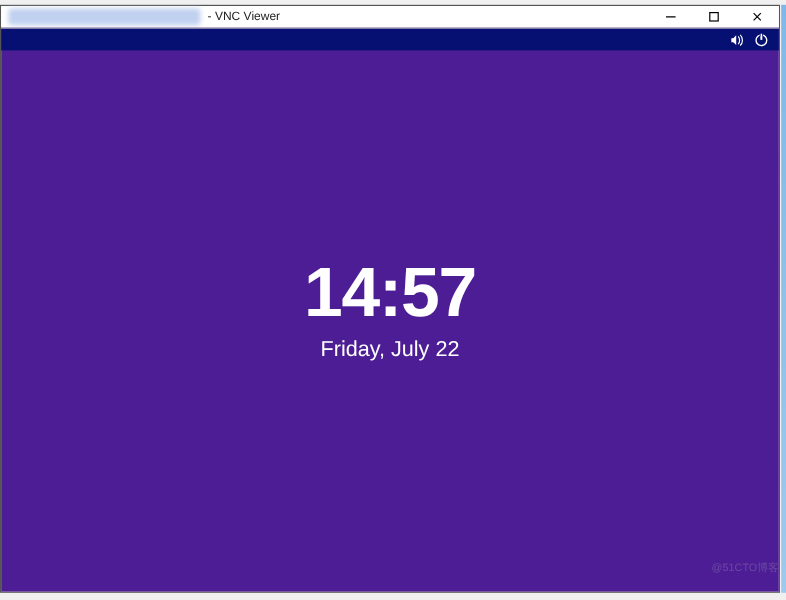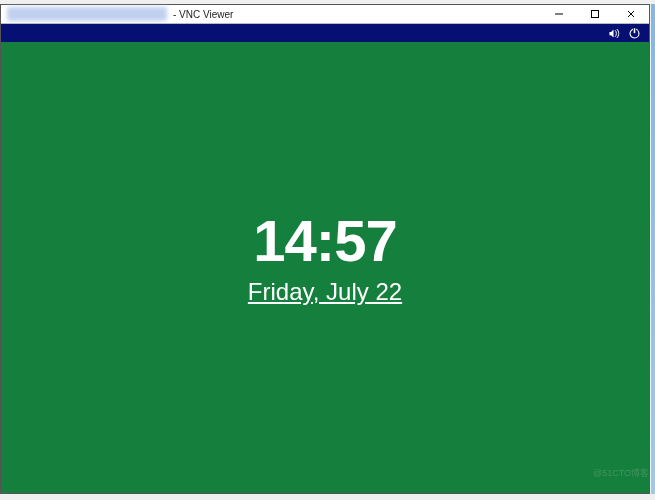--- a/index.html
+++ b/index.html
@@ -63,21 +63,21 @@
       color: #000;
       cursor: default;
     }
     .titlebar-btn svg {
       width: 10px;
       height: 10px;
     }
     .vnc-body {
       width: 100%;
       height: calc(100% - 18px);
-      background: #15803d;
+      background: #4c1d95;
       position: relative;
       border-top: 1px solid #bbb;
     }
     .top-dark-strip {
       position: absolute;
       top: 0;
       left: 0;
       right: 0;
       height: 18px;
       background: #061072;
@@ -109,23 +109,22 @@
       color: #fff;
     }
     .clock-time {
       font-size: 58px;
       font-weight: 700;
       letter-spacing: -1px;
       line-height: 1;
       margin-bottom: 8px;
     }
     .clock-date {
-      font-size: 24px;
+      font-size: 18px;
       font-weight: 400;
-      text-decoration: underline;
     }
     .watermark {
       position: absolute;
       bottom: 20px;
       right: 6px;
       font-size: 9px;
       color: rgba(200,200,200,0.25);
       z-index: 5;
     }
     .right-edge {

